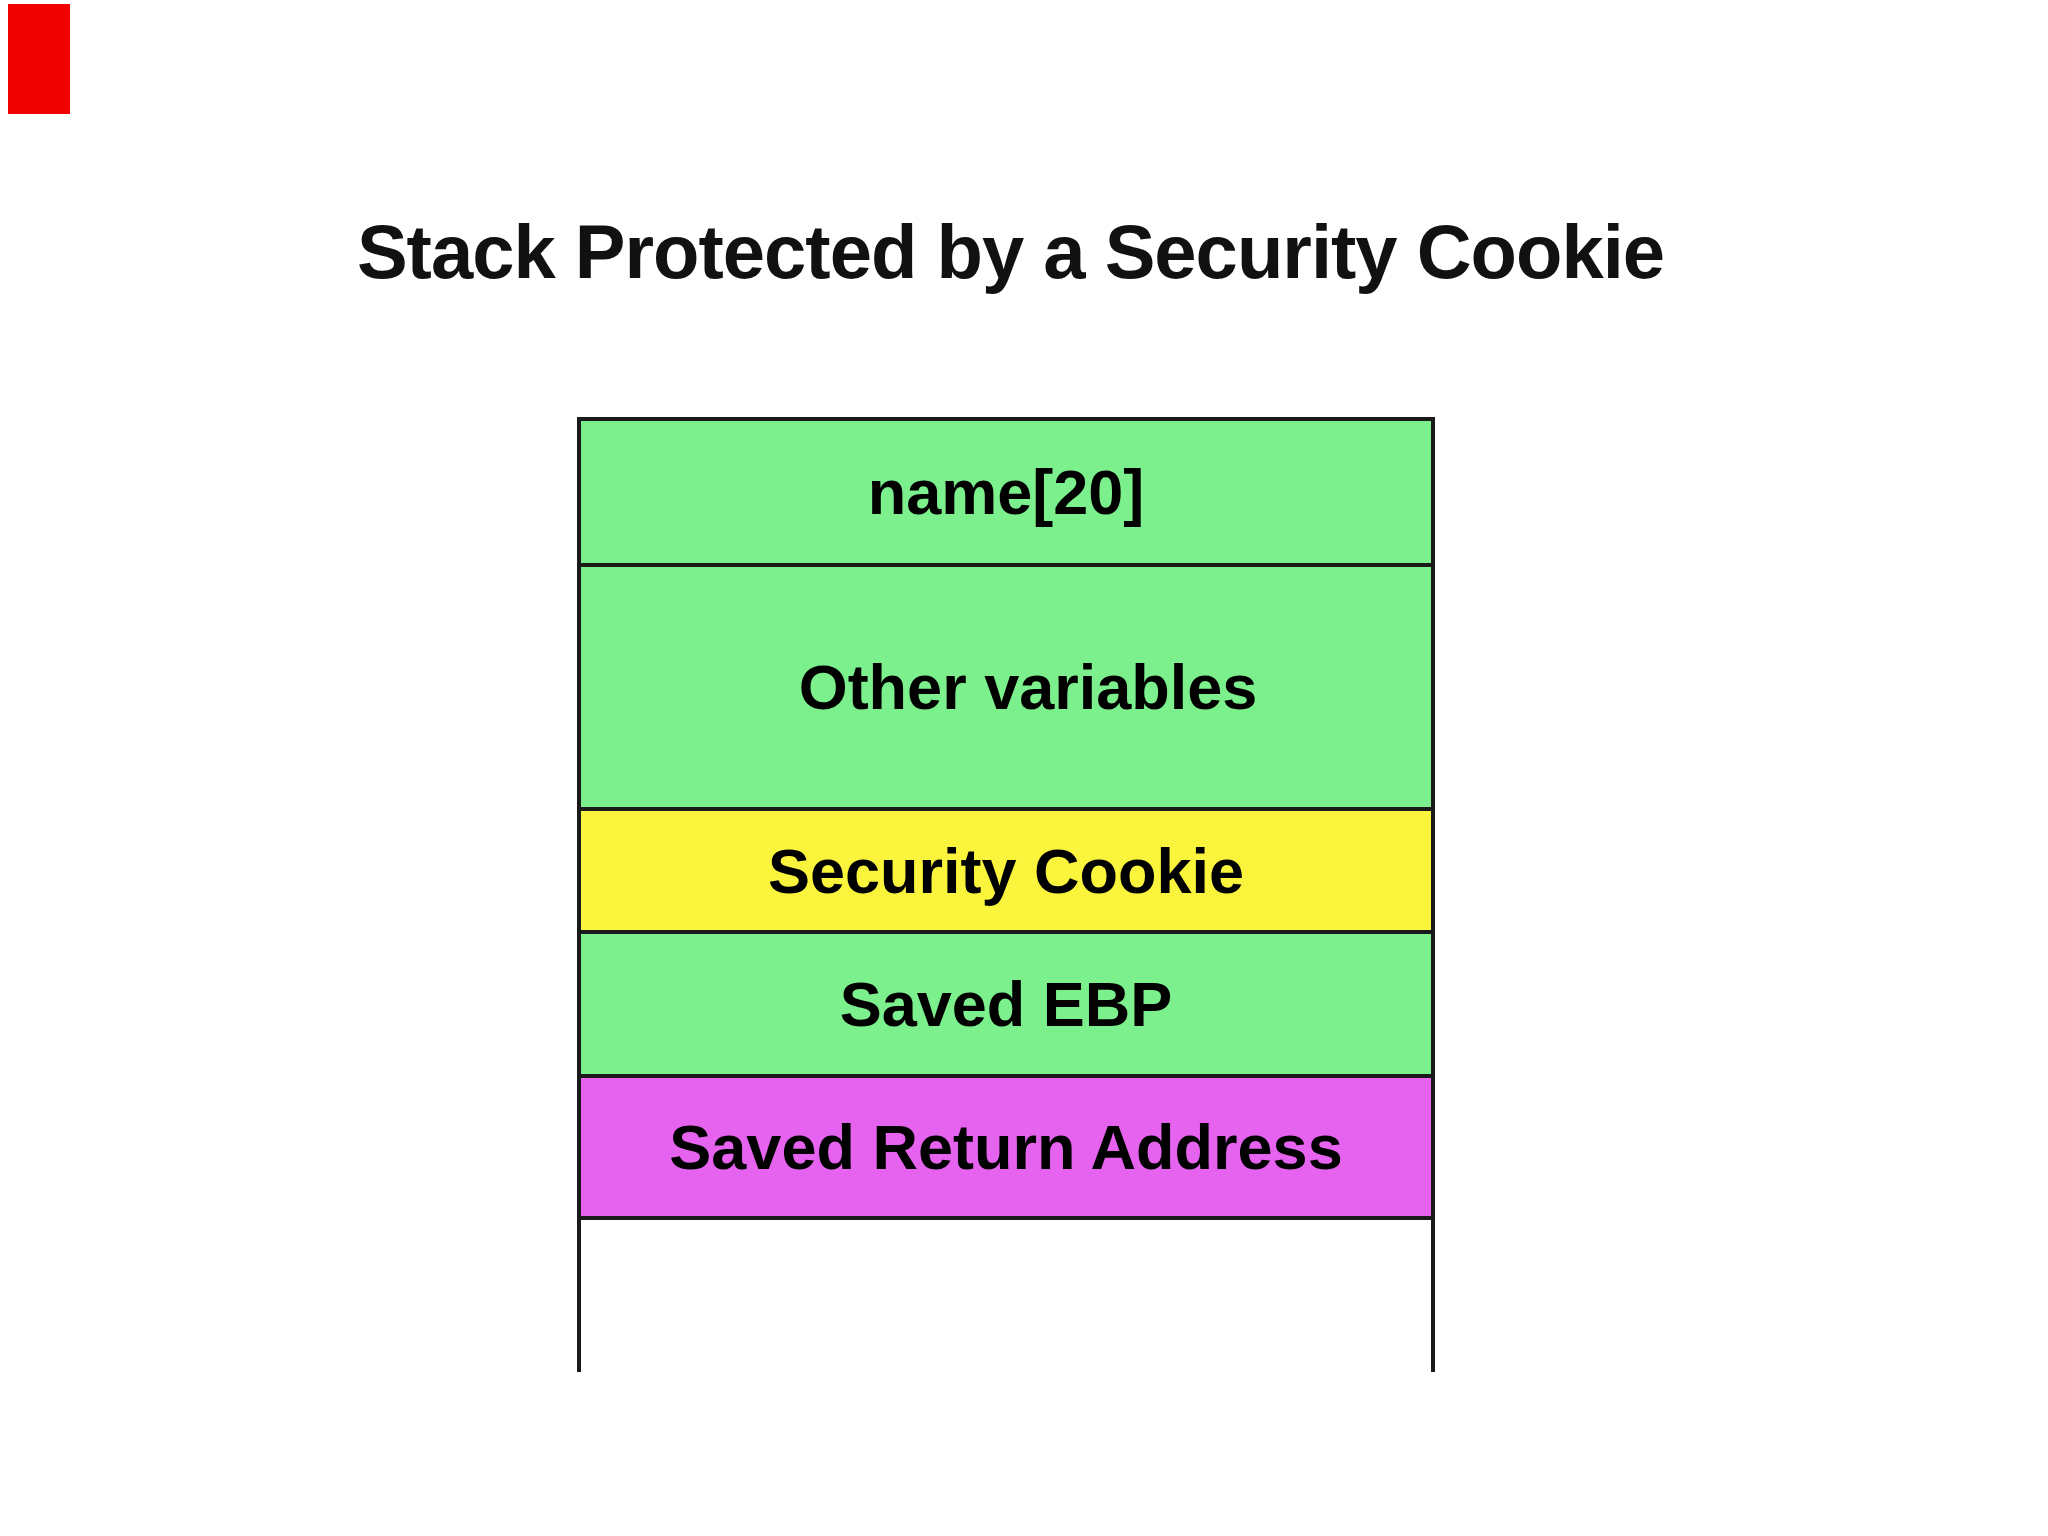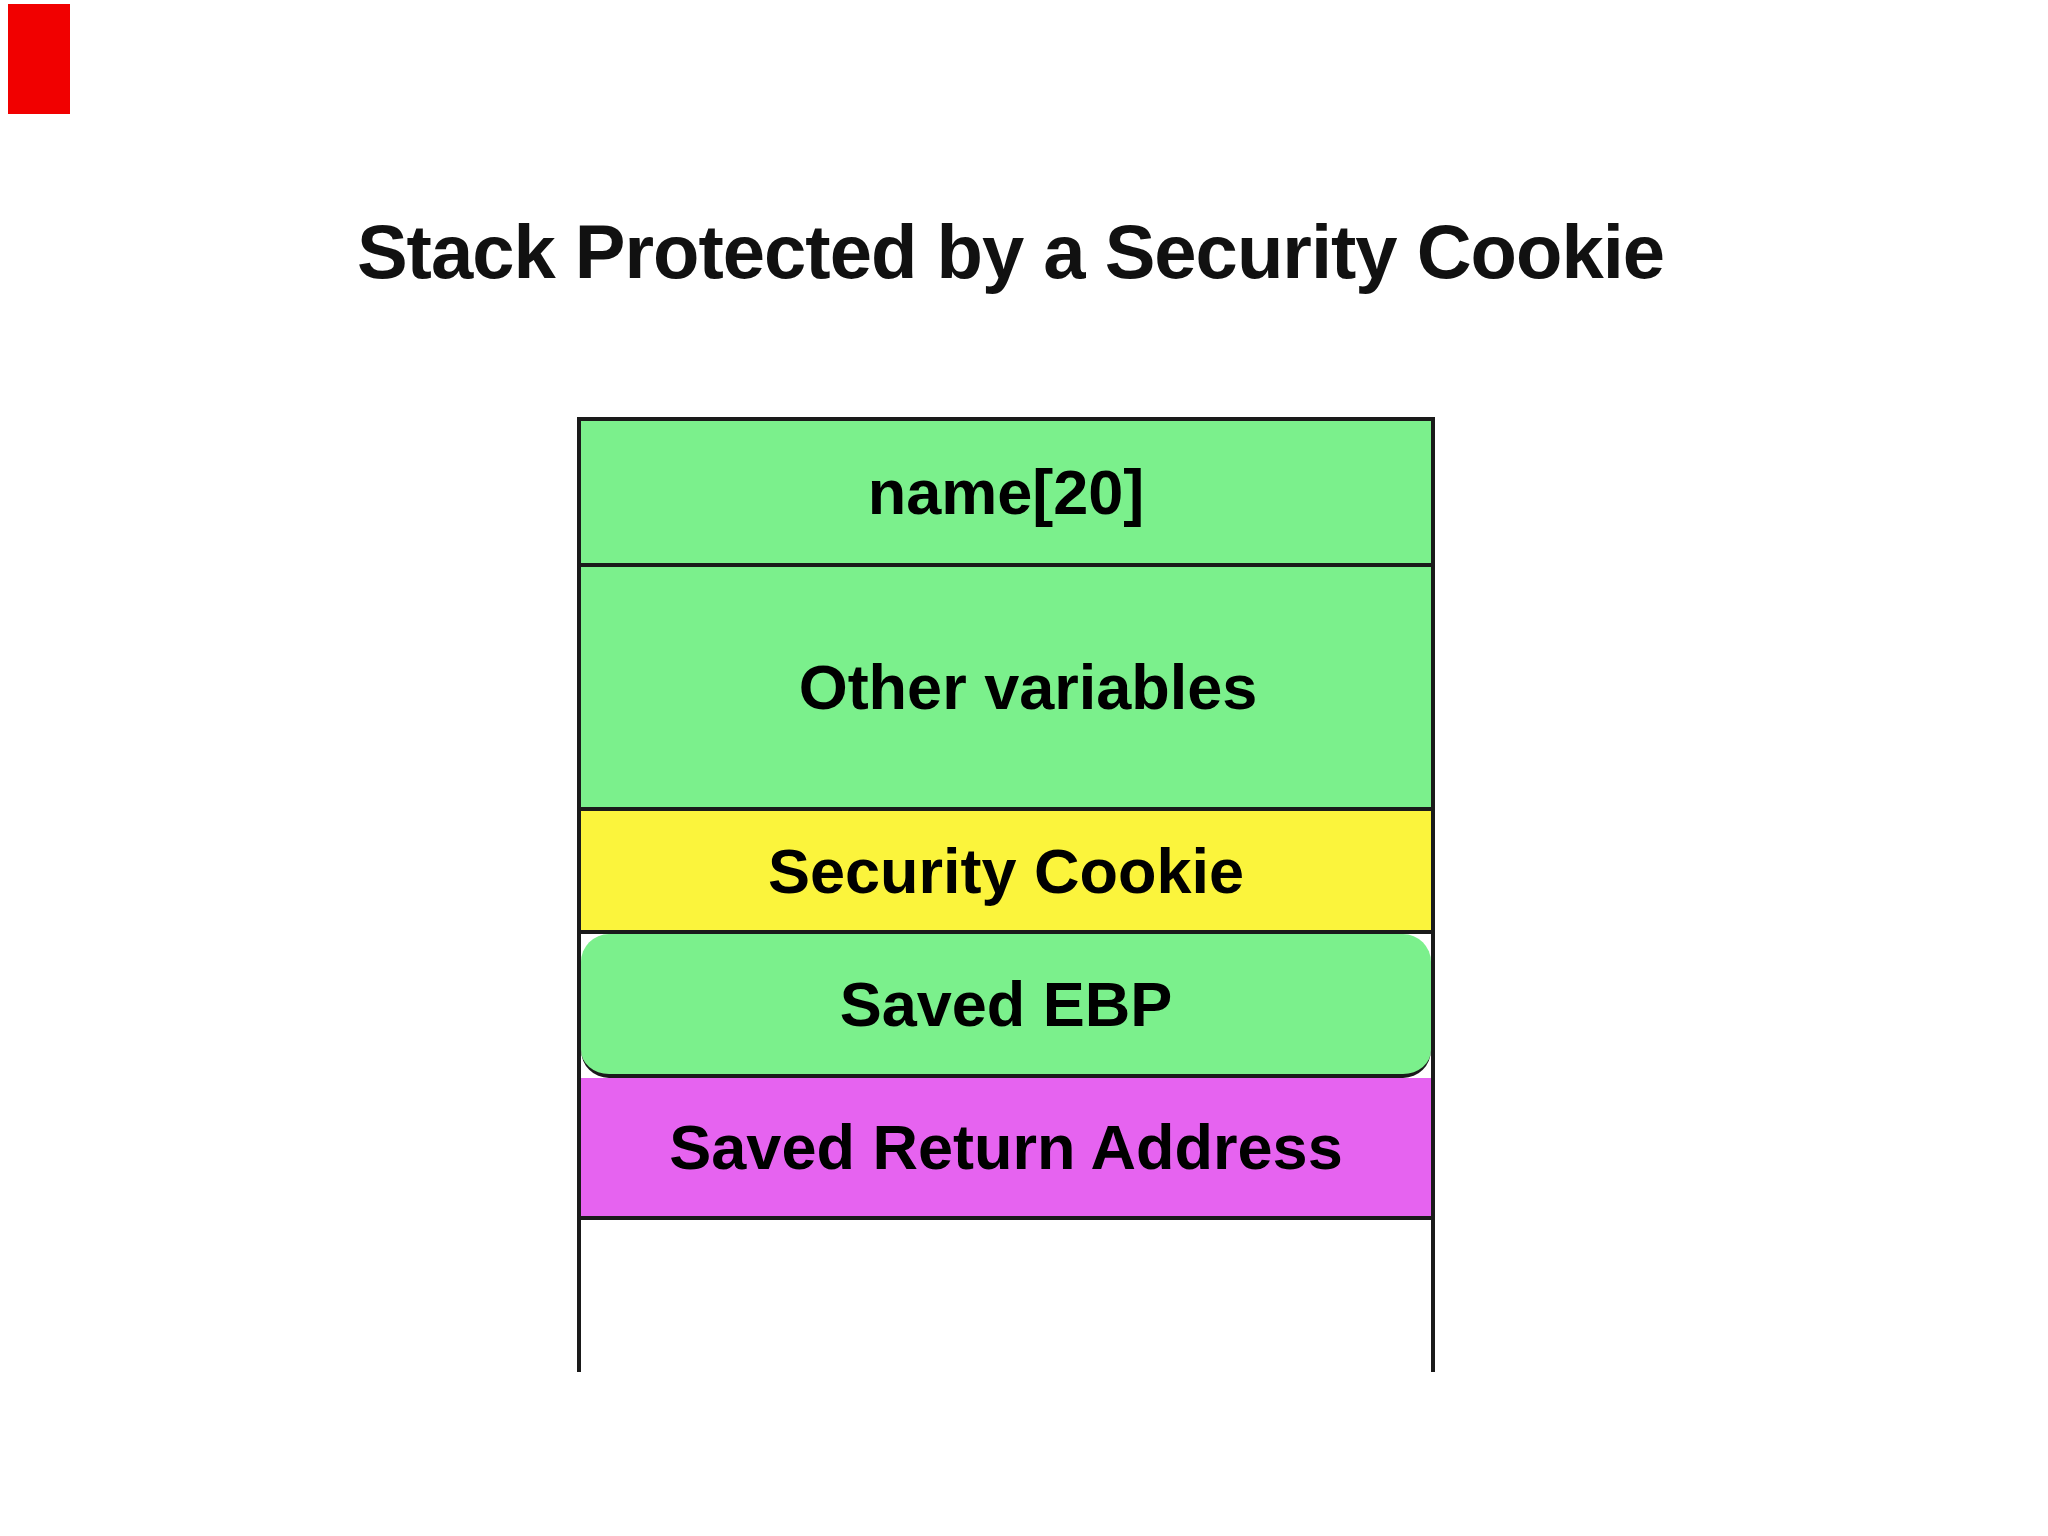--- a/index.html
+++ b/index.html
@@ -51,21 +51,21 @@
     justify-content: center;
     border-bottom: 4px solid #1a1a1a;
     font-size: 63px;
     font-weight: 600;
     color: #000000;
     text-align: center;
   }
   .segment.h1 { height: 142px; }
   .segment.h2 { height: 240px; padding-left: 44px; }
   .segment.h3 { height: 119px; }
-  .segment.h4 { height: 140px; border-radius: 28px; }
+  .segment.h4 { height: 140px; }
   .segment.h5 { height: 138px; }
   .segment.h6 { height: 152px; border-bottom: none; }
   .segment.bold-label { font-weight: 800; }
 </style>
 </head>
 <body>
 
 <div class="page">
 
   <div class="red-marker" style="background-color: rgb(241, 0, 0);"></div>

